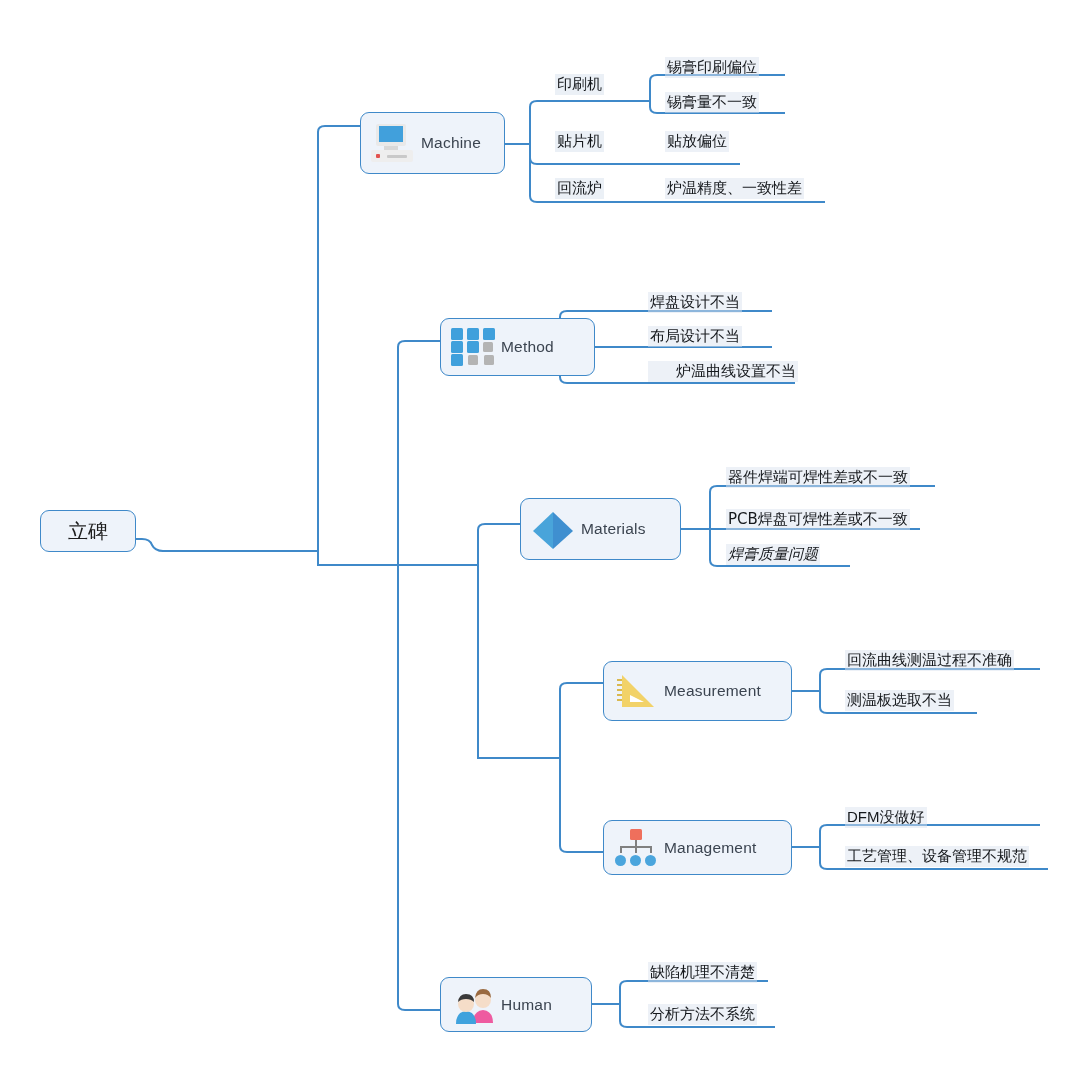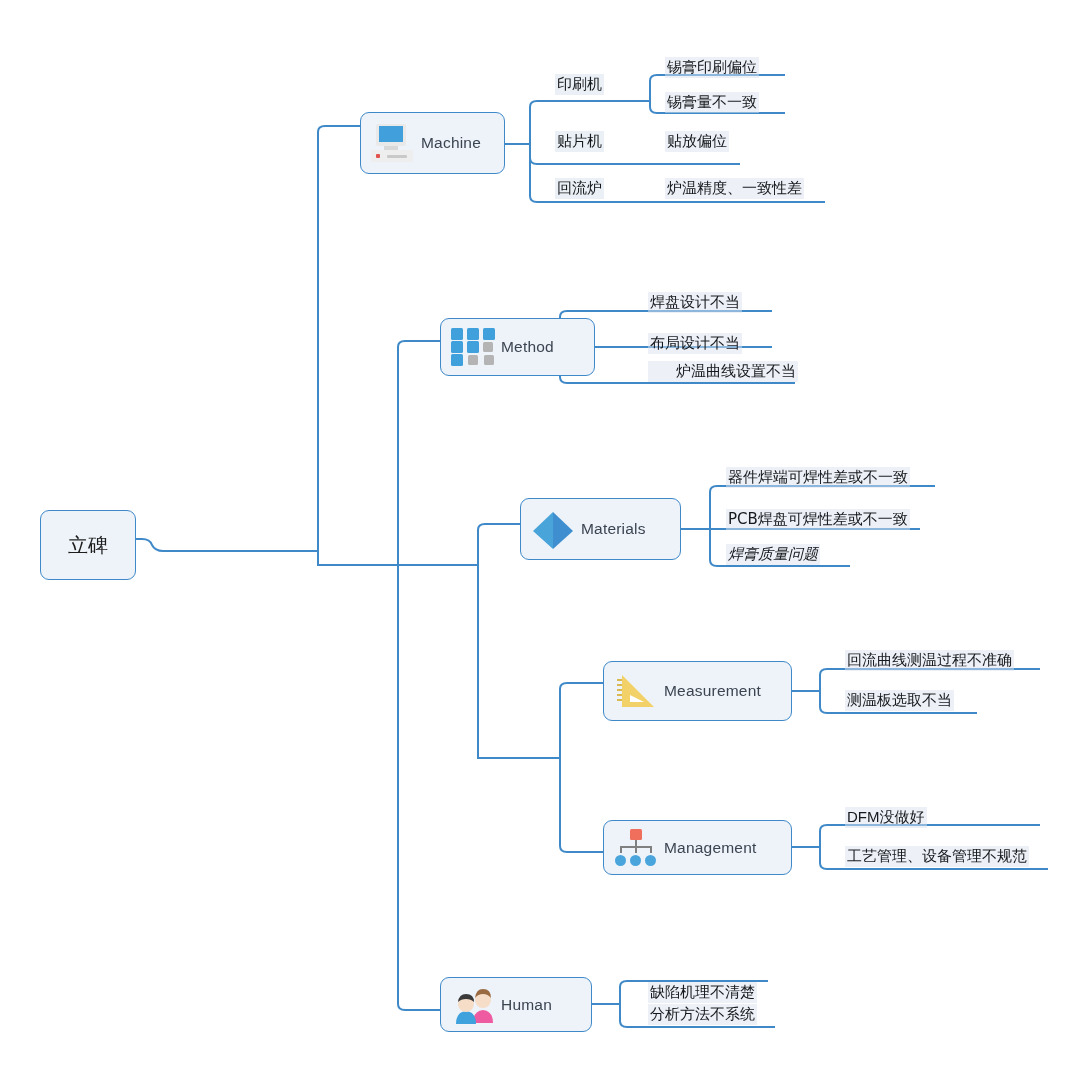--- a/index.html
+++ b/index.html
@@ -49,21 +49,21 @@
     color: #3b4450;
     letter-spacing: 0.2px;
     white-space: nowrap;
     font-family: "Liberation Sans", "DejaVu Sans", sans-serif;
   }
   
   #root-node {
     left: 40px;
     top: 510px;
     width: 96px;
-    height: 70px;
+    height: 42px;
     justify-content: center;
     padding: 0;
   }
   #root-node .root-label {
     font-size: 20px;
     color: #1d1d1d;
     white-space: nowrap;
     font-family: "DejaVu Sans", "Liberation Sans", sans-serif;
   }
   
@@ -293,29 +293,29 @@
   <div class="sublabel" style="left:555px; top:74px;">印刷机</div>
   <div class="sublabel" style="left:555px; top:131px;">贴片机</div>
   <div class="sublabel" style="left:555px; top:178px;">回流炉</div>
 
   <div class="leaf" style="left:665px; top:57px;">锡膏印刷偏位</div>
   <div class="leaf" style="left:665px; top:92px;">锡膏量不一致</div>
   <div class="leaf" style="left:665px; top:131px;">贴放偏位</div>
   <div class="leaf" style="left:665px; top:178px;">炉温精度、一致性差</div>
 
   <div class="leaf" style="left:648px; top:292px;">焊盘设计不当</div>
-  <div class="leaf" style="left:648px; top:333px;text-align:right;">布局设计不当</div>
+  <div class="leaf" style="left:648px; top:326px;text-align:right;">布局设计不当</div>
   <div class="leaf" style="left:648px; top:361px;padding-left:28px;">炉温曲线设置不当</div>
 
   <div class="leaf" style="left:726px; top:467px;">器件焊端可焊性差或不一致</div>
   <div class="leaf" style="left:726px; top:509px;">PCB焊盘可焊性差或不一致</div>
   <div class="leaf" style="left:726px; top:544px;font-style:italic;">焊膏质量问题</div>
 
   <div class="leaf" style="left:845px; top:650px;">回流曲线测温过程不准确</div>
   <div class="leaf" style="left:845px; top:690px;">测温板选取不当</div>
 
   <div class="leaf latin" style="left:845px; top:807px;">DFM没做好</div>
   <div class="leaf" style="left:845px; top:846px;">工艺管理、设备管理不规范</div>
 
-  <div class="leaf" style="left:648px; top:962px;margin-top:20px;">缺陷机理不清楚</div>
+  <div class="leaf" style="left:648px; top:962px;">缺陷机理不清楚</div>
   <div class="leaf" style="left:648px; top:1004px;">分析方法不系统</div>
 
 </div>
 
 </body></html>

